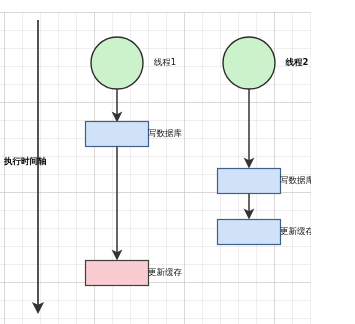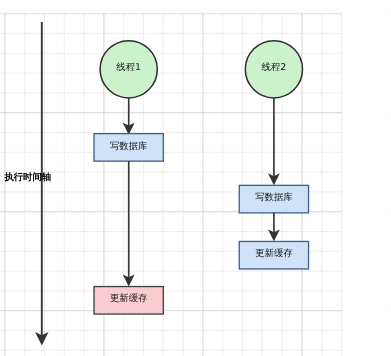--- a/index.html
+++ b/index.html
@@ -54,20 +54,21 @@
     display: flex;
     align-items: center;
     justify-content: center;
     text-align: center;
     font-size: 8.5px;
     color: #111111;
     line-height: 1.1;
     letter-spacing: 0px;
     white-space: nowrap;
     pointer-events: none;
+    margin-left: 48px;
   }
   .axis-label {
     position: absolute;
     font-size: 8.5px;
     color: #000000;
     white-space: nowrap;
     font-weight: 600;
     text-align: right;
   }
 </style>
@@ -108,21 +109,21 @@
   </svg>
 
   <div class="axis-label" style="left:4px; top:156px;">执行时间轴</div>
 
   <div class="node-label" style="left:91px; top:51px; width:52px; height:24px;">线程1</div>
 
   <div class="node-label" style="left:86px; top:122px; width:62px; height:24px;">写数据库</div>
 
   <div class="node-label" style="left:86px; top:261px; width:62px; height:24px;">更新缓存</div>
 
-  <div class="node-label" style="left:223px; top:51px; width:52px; height:24px;">线程2</div>
+  <div class="node-label" style="left:223px; top:51px; width:52px; height:24px;font-weight:bold;">线程2</div>
 
   <div class="node-label" style="left:218px; top:169px; width:62px; height:24px;">写数据库</div>
 
   <div class="node-label" style="left:218px; top:220px; width:62px; height:24px;">更新缓存</div>
 
   <div id="grid-mask-top"></div>
   <div id="grid-mask-right"></div>
 </div>
 
 </body></html>

